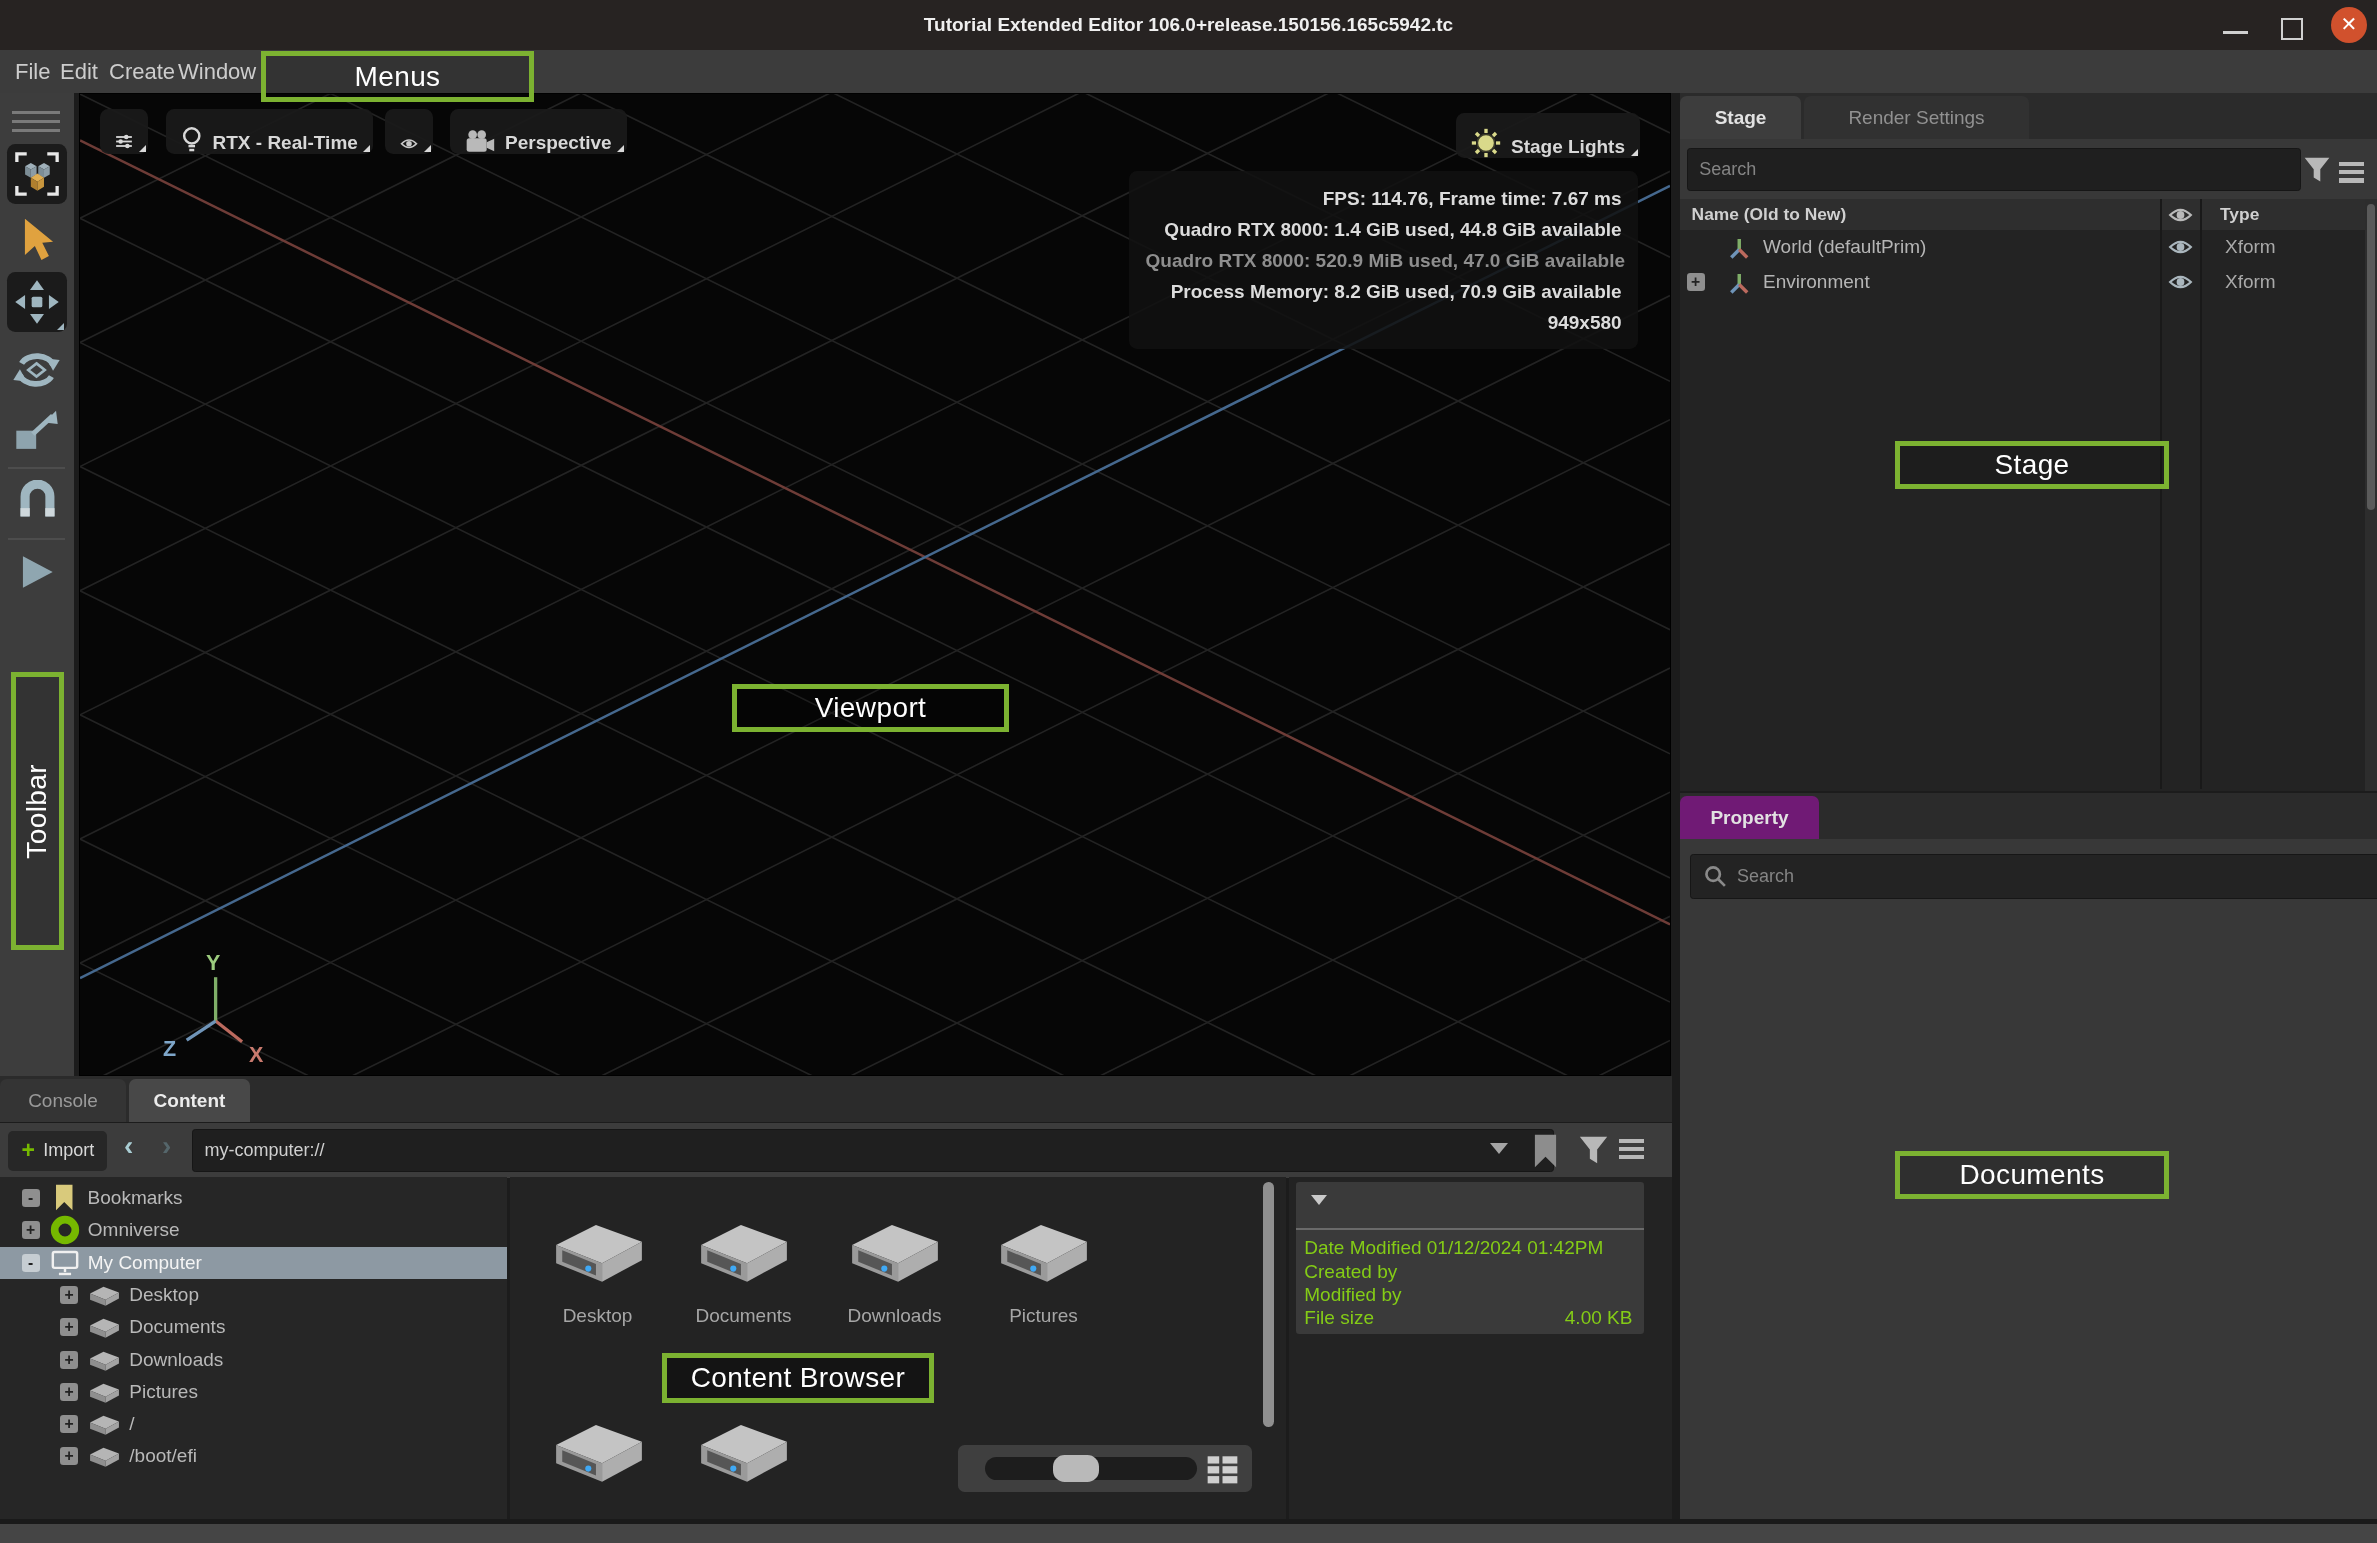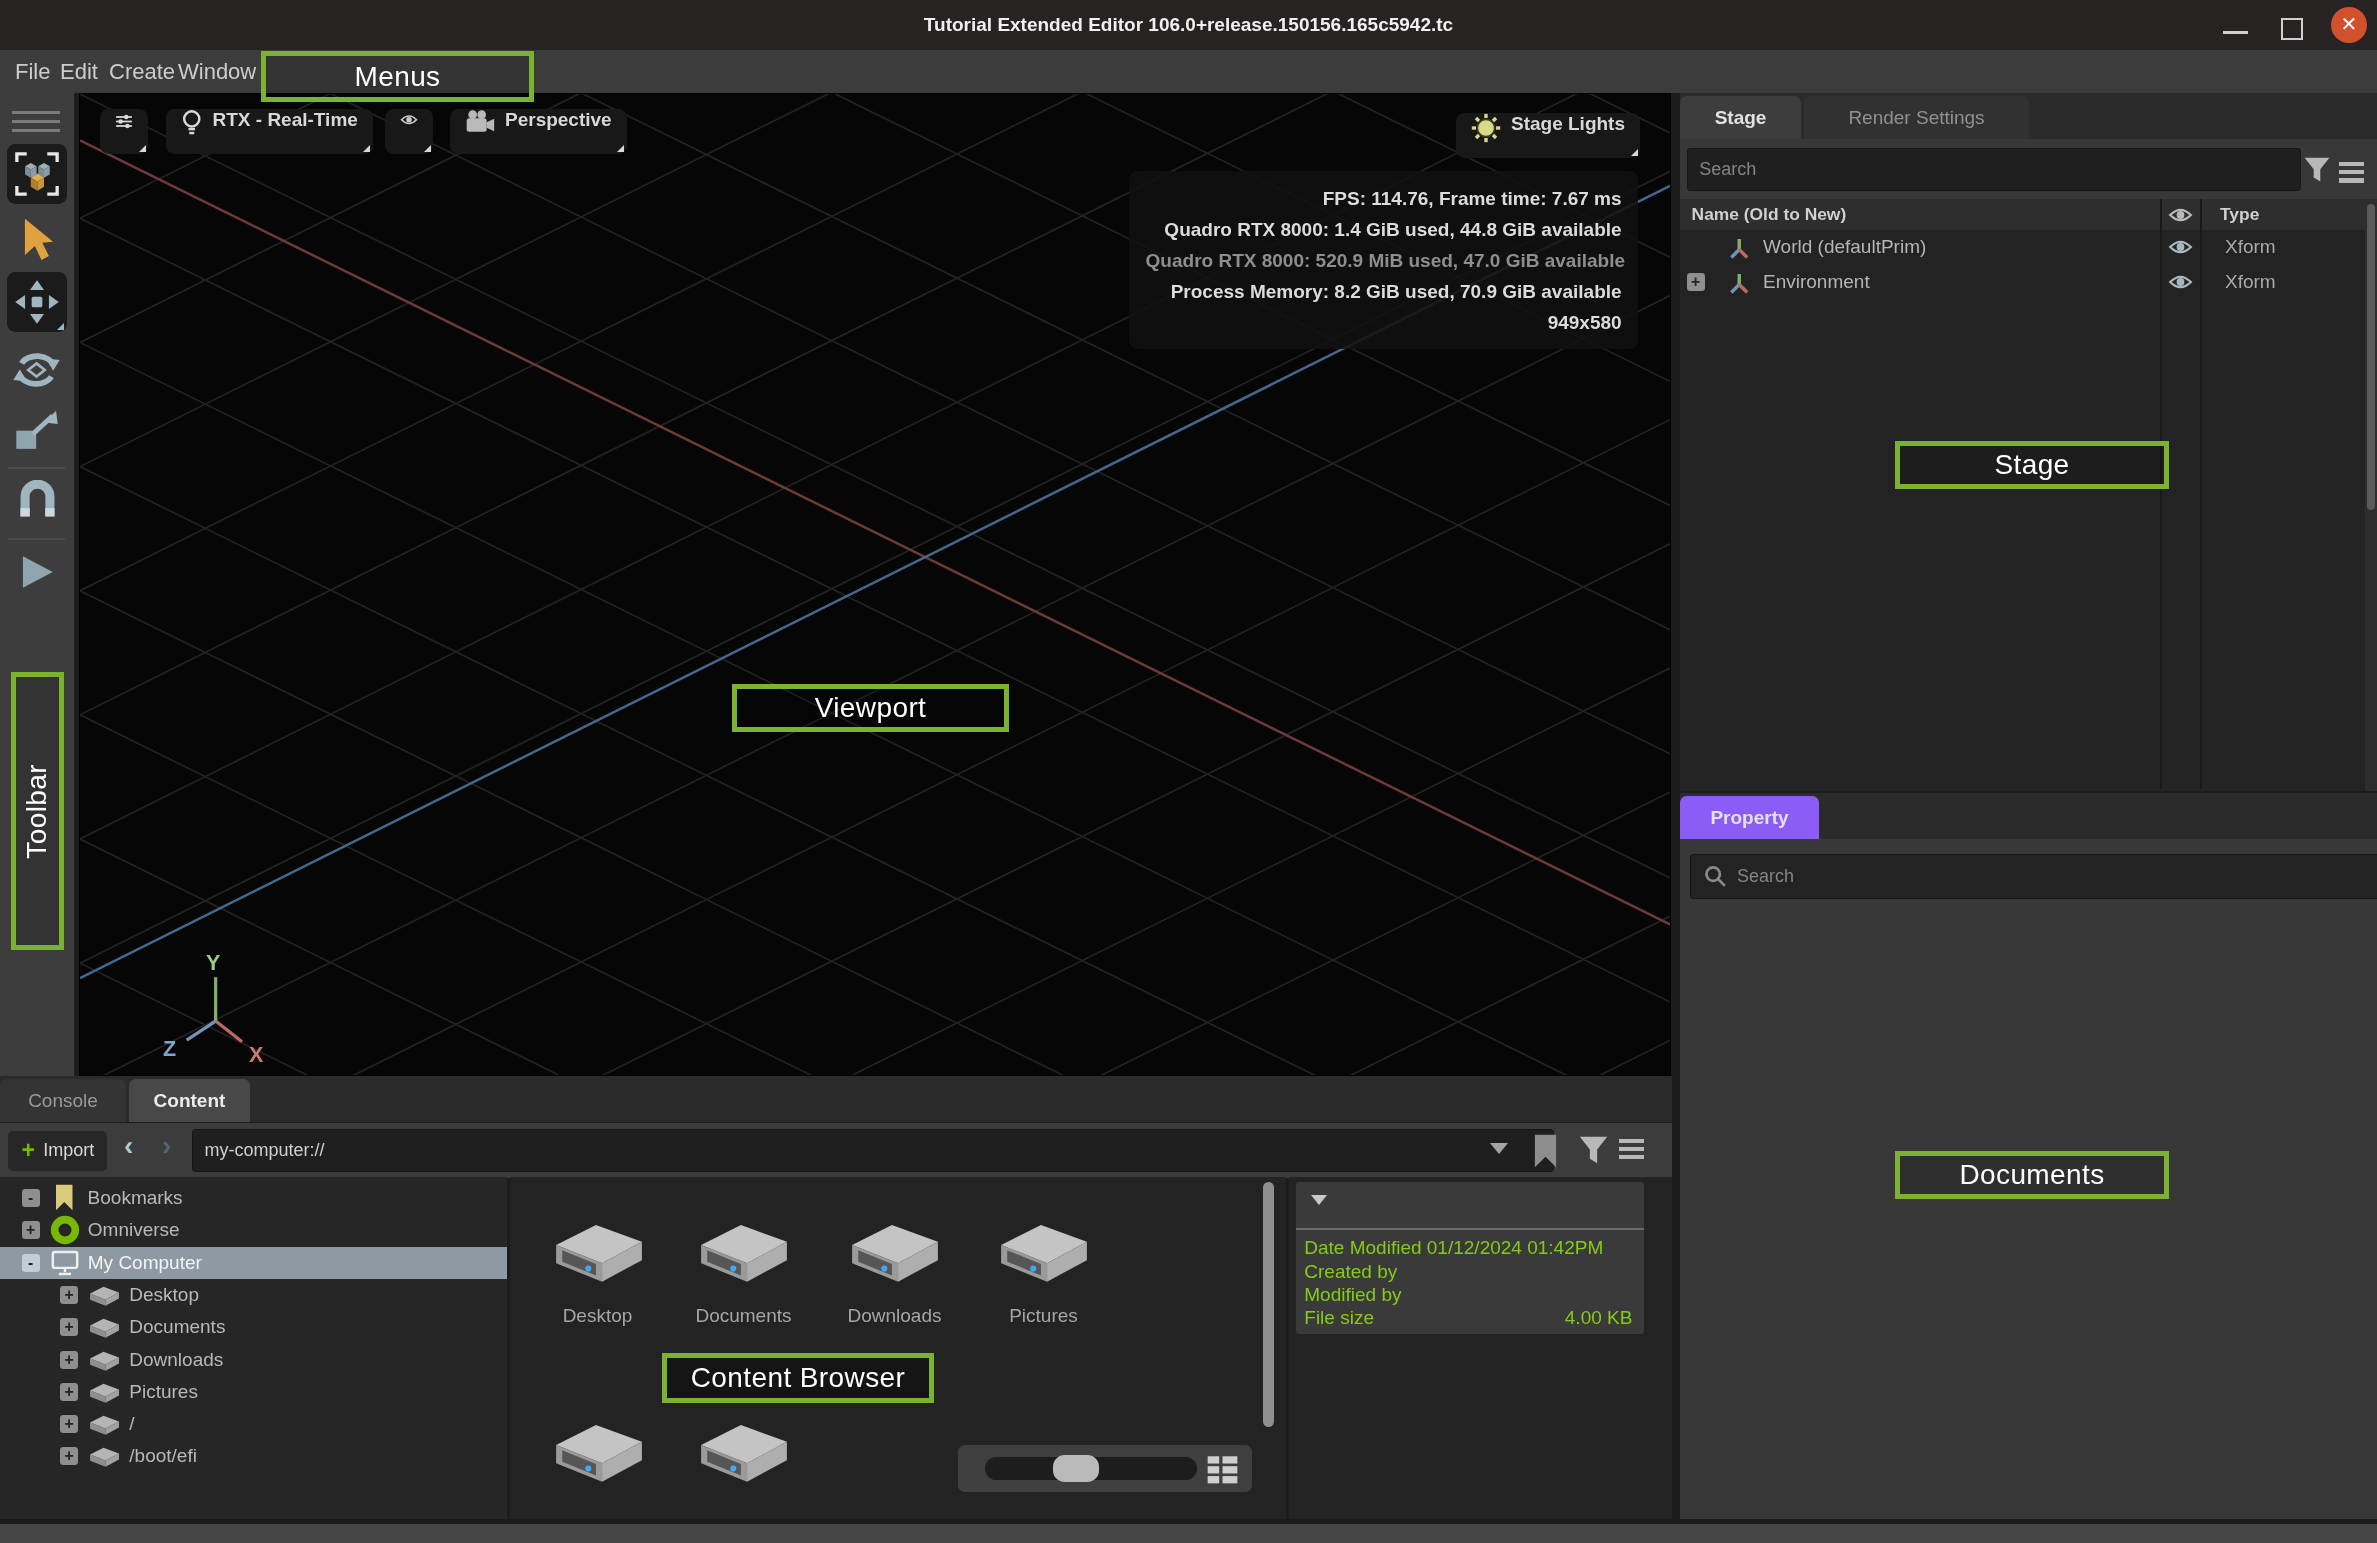--- a/index.html
+++ b/index.html
@@ -20,21 +20,21 @@
   .ann{border:5px solid #7cb231;background:rgba(0,0,0,0.15);color:#fff;z-index:99;
        display:flex;align-items:center;justify-content:center;font-size:28px;letter-spacing:0.4px;}
   .ann-vert span{writing-mode:vertical-rl;transform:rotate(180deg);}
   
   .toolcol{left:0;top:93px;width:74px;height:983px;background:#3d3d3d;}
   .tool-active{background:#1b1b1b;border-radius:8.3px;}
   .tool-sep{left:8.3px;width:57px;height:1.7px;background:#4d4d4d;}
   
   .viewport{left:79px;top:93px;width:1590px;height:981px;background:#060606;border:0.8px solid #000;}
   .vp-btn{position:absolute;background:rgba(26,26,26,0.93);border-radius:8.3px;display:flex;
-          align-items:flex-start;gap:10px;padding:0 15px;height:45px;color:#d8d8d8;
+          align-items:flex-end;gap:10px;padding:0 15px;height:45px;color:#d8d8d8;
           font-size:19px;font-weight:700;}
   .wedge{position:absolute;right:2.5px;bottom:2.5px;width:0;height:0;
          border-left:7.5px solid transparent;border-bottom:7.5px solid #d8d8d8;}
   .fpsbox{background:rgba(17,17,17,0.88);border-radius:8.3px;padding:11.6px 16.6px;text-align:right;}
   .fpsline{font-size:19px;font-weight:700;line-height:31px;color:#dcdcdc;white-space:nowrap;}
   .fps-dim{color:#8e8e8e;}
   .axis-label{position:absolute;font-size:21.5px;font-weight:700;}
   
   .panel-tabbar{background:#2b2b2b;}
   .tab{position:absolute;border-radius:6.6px 6.6px 0 0;text-align:center;font-size:19px;}
@@ -315,21 +315,21 @@
       <span class="abs stage-row-label" style="left:545px;top:5.8px;color:#a9a9a9;">Xform</span>
     </div>
 
     <div class="abs" style="left:685px;top:106px;width:11.6px;height:592px;background:#2d2d2d;">
       <div class="scroll-thumb" style="left:1.7px;top:5px;width:8.3px;height:306px;background:#5a5a5a;"></div>
     </div>
   </div>
 
   <div class="abs" style="left:1680px;top:793px;width:697px;height:726px;">
     <div class="abs panel-tabbar" style="left:0;top:0;width:697px;height:46px;"></div>
-    <div class="tab" style="left:0;top:3.3px;width:139px;height:43px;line-height:43px;background:#8b5cf6;color:#e2e2e2;font-weight:700;">Property</div>
+    <div class="tab" style="left:0;top:3.3px;width:139px;height:43px;line-height:43px;background:#701a75;color:#e2e2e2;font-weight:700;">Property</div>
     <div class="abs" style="left:0;top:46px;width:697px;height:680px;background:#383838;"></div>
     <svg class="abs" style="left:23px;top:71px;z-index:2;" width="25" height="25" viewBox="0 0 16 16">
       <circle cx="6.5" cy="6.5" r="4.3" fill="none" stroke="#8a8a8a" stroke-width="1.7"></circle>
       <line x1="9.8" y1="9.8" x2="14" y2="14" stroke="#8a8a8a" stroke-width="1.7"></line>
     </svg>
     <input class="searchbox abs" style="left: 10px; top: 61px; width: 637px; height: 43px; background: rgb(35, 35, 35); padding-left: 46px;" placeholder="Search">
   </div>
 
   <div class="abs ctab-bar"></div>
   <div class="tab" style="left:0;top:1079px;width:126px;height:43px;line-height:43px;background:#343434;color:#9a9a9a;">Console</div>

